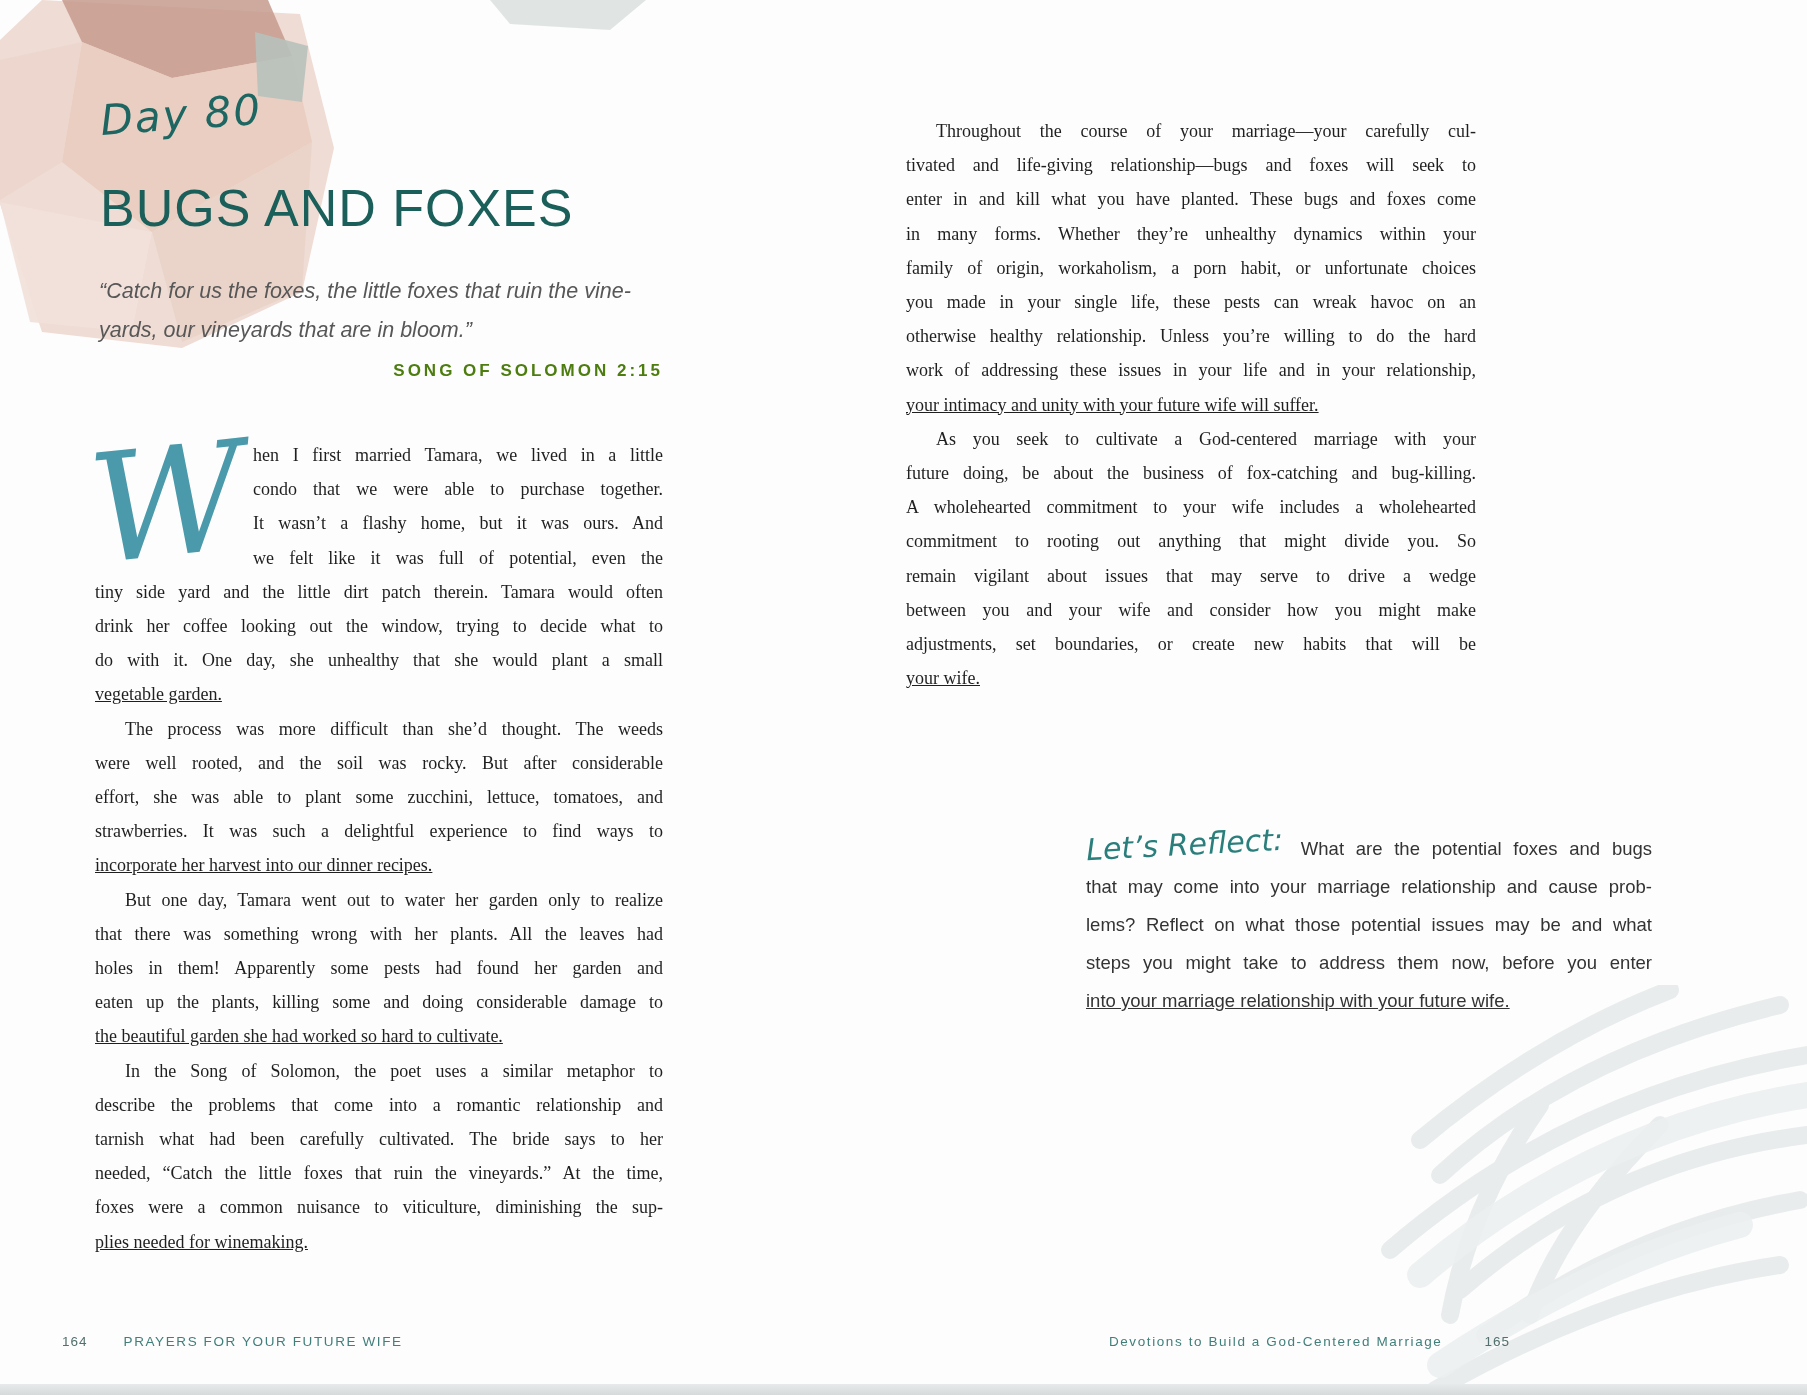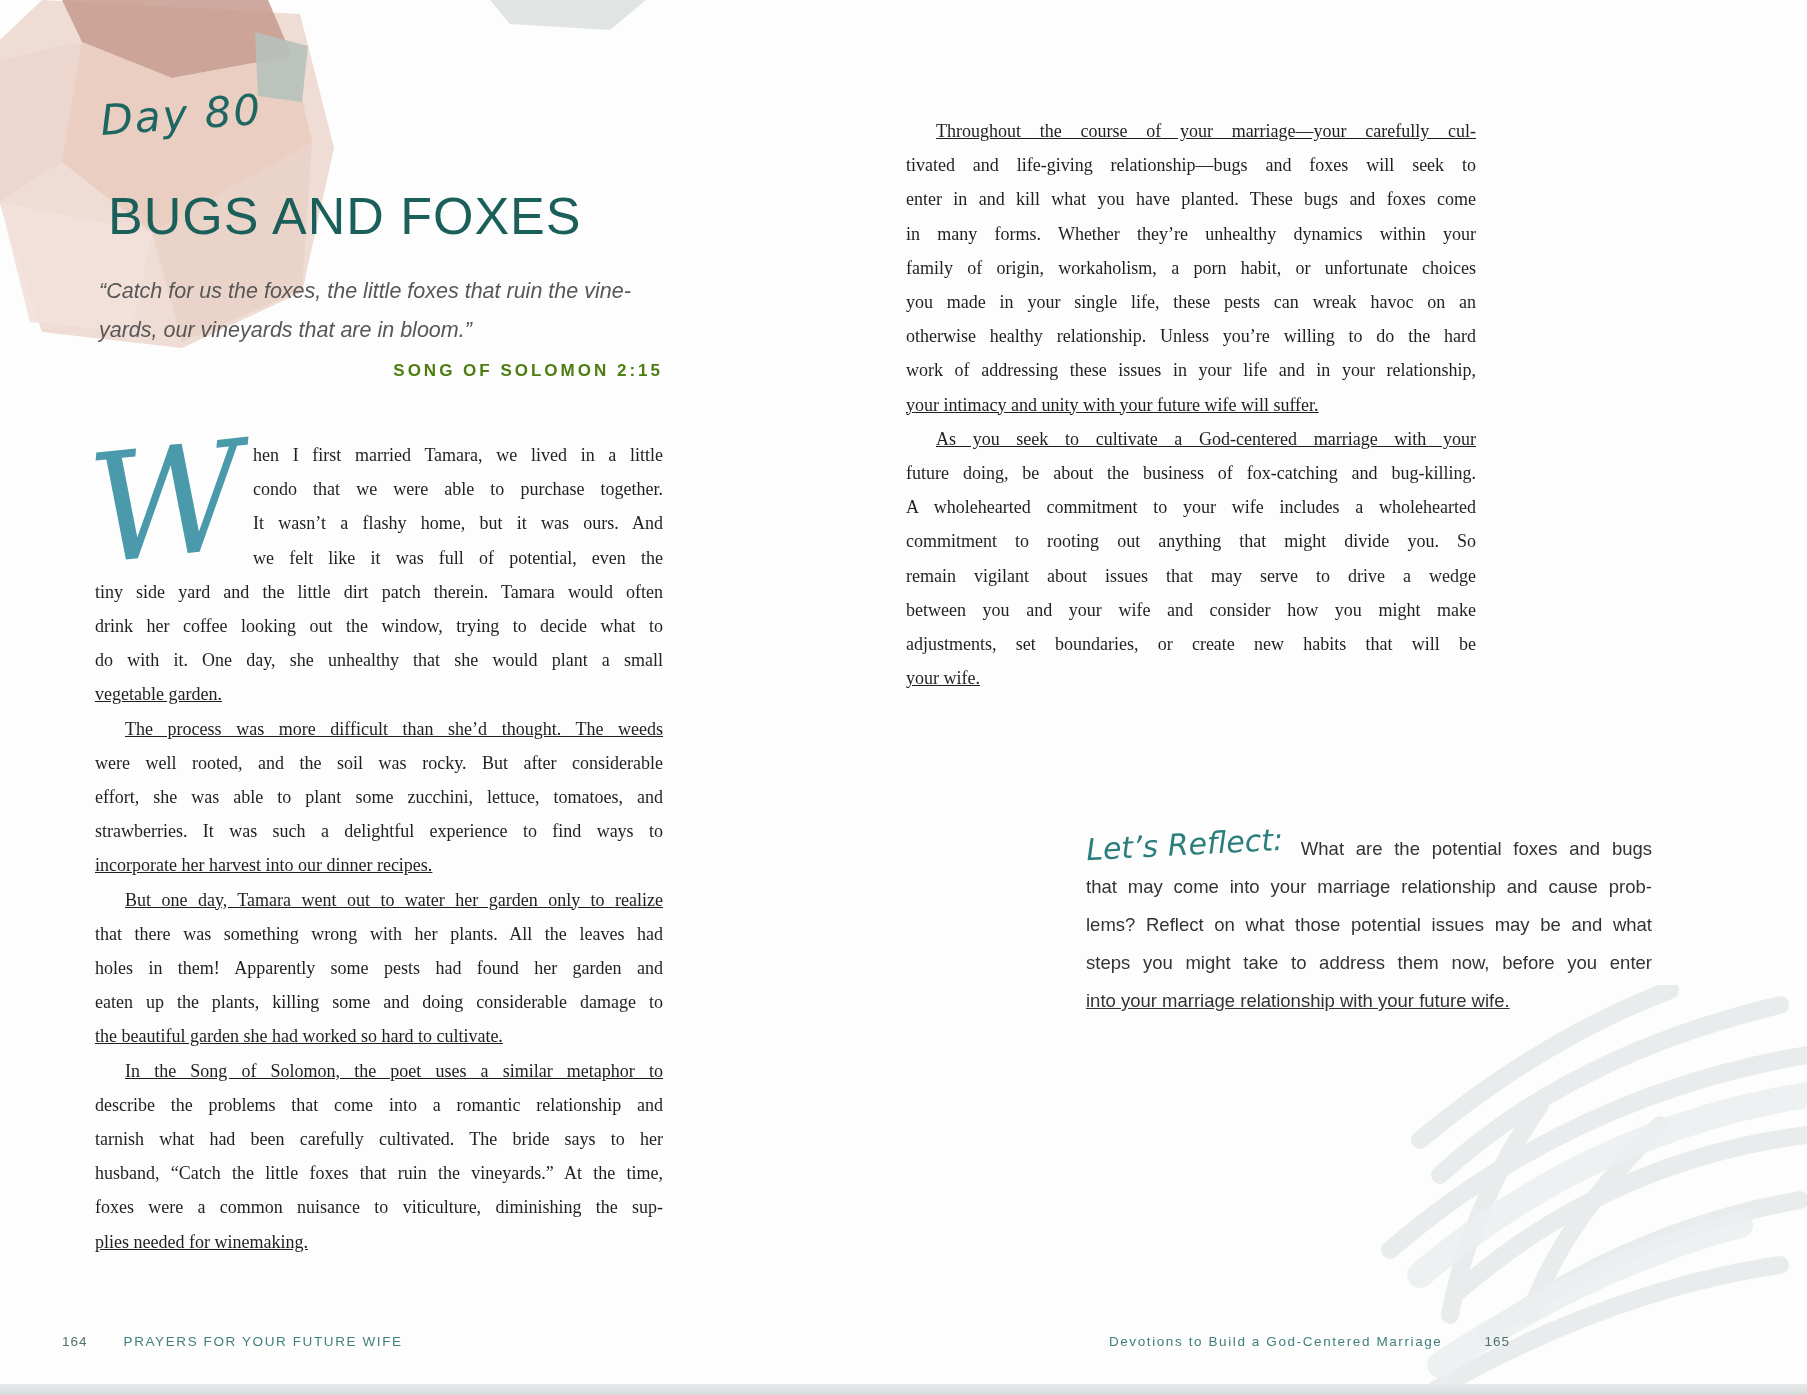--- a/index.html
+++ b/index.html
@@ -3,35 +3,35 @@
 <meta charset="utf-8">
 <style>
   html,body{margin:0;padding:0;background:#ffffff;}
   .spread{position:relative;width:1807px;height:1395px;background:#fdfdfd;overflow:hidden;
           font-family:"Liberation Serif","DejaVu Serif",serif;}
   .decor{position:absolute;pointer-events:none;}
 
   
   .day-label{position:absolute;left:102px;top:100px;font:italic 400 42px/1 "DejaVu Sans",sans-serif;
              color:#1d6661;letter-spacing:2px;transform:rotate(-4deg);transform-origin:left bottom;}
-  .chapter-title{position:absolute;left:100px;top:180px;margin:8px;font:400 52px/1.1 "Liberation Sans",sans-serif;
+  .chapter-title{position:absolute;left:100px;top:180px;margin:0;font:400 52px/1.1 "Liberation Sans",sans-serif;
              color:#1b5f5a;letter-spacing:1px;}
   .quote{position:absolute;left:99px;top:272px;width:568px;font:italic 400 21.5px/39px "Liberation Sans",sans-serif;
              color:#575757;}
   .quote-attr{position:absolute;left:95px;top:361px;width:568px;text-align:right;
              font:700 17px/1.2 "Liberation Sans",sans-serif;color:#4d7c0f;letter-spacing:3px;}
 
   
   .body-col{position:absolute;font-size:18px;line-height:34.2px;color:#1f1f1f;}
   .body-left{left:95px;top:438px;width:568px;}
   .body-right{left:906px;top:114px;width:570px;}
   .para{margin:0;}
   .pline{text-align:justify;text-align-last:justify;}
   .pline.last{text-align-last:left;text-decoration:underline;}
-  .pline.ind{text-indent:30px;text-decoration:underline;}
+  .pline.ind{text-indent:30px;}
   .dropcap{float:left;width:150px;height:134px;margin:2px 12px 0 -4px;
            font:italic 400 150px/0.85 "DejaVu Serif",serif;color:#4a9aab;
            transform:rotate(-6deg);transform-origin:center;}
 
   
   .reflect{position:absolute;left:1086px;top:830px;width:566px;
            font-family:"Liberation Sans",sans-serif;font-size:18.5px;line-height:38px;color:#333333;}
   .reflect-label{font:italic 400 30px/0.9 "DejaVu Sans",sans-serif;color:#2a7e7c;
            display:inline-block;transform:rotate(-3deg);margin-right:6px;}
 
@@ -115,21 +115,21 @@
           <div class="pline ind">But one day, Tamara went out to water her garden only to realize</div>
           <div class="pline">that there was something wrong with her plants. All the leaves had</div>
           <div class="pline">holes in them! Apparently some pests had found her garden and</div>
           <div class="pline">eaten up the plants, killing some and doing considerable damage to</div>
           <div class="pline last">the beautiful garden she had worked so hard to cultivate.</div>
         </div>
         <div class="para">
           <div class="pline ind">In the Song of Solomon, the poet uses a similar metaphor to</div>
           <div class="pline">describe the problems that come into a romantic relationship and</div>
           <div class="pline">tarnish what had been carefully cultivated. The bride says to her</div>
-          <div class="pline">husband, “Catch the little foxes that ruin the vineyards.” At the time,</div>
+          <div class="pline">needed, “Catch the little foxes that ruin the vineyards.” At the time,</div>
           <div class="pline">foxes were a common nuisance to viticulture, diminishing the sup-</div>
           <div class="pline last">plies needed for winemaking.</div>
         </div>
       </div>
 
     <div class="footer footer-left">
       <span class="page-num">164</span>
       <span class="running-title">PRAYERS FOR YOUR FUTURE WIFE</span>
     </div>
   </div>

